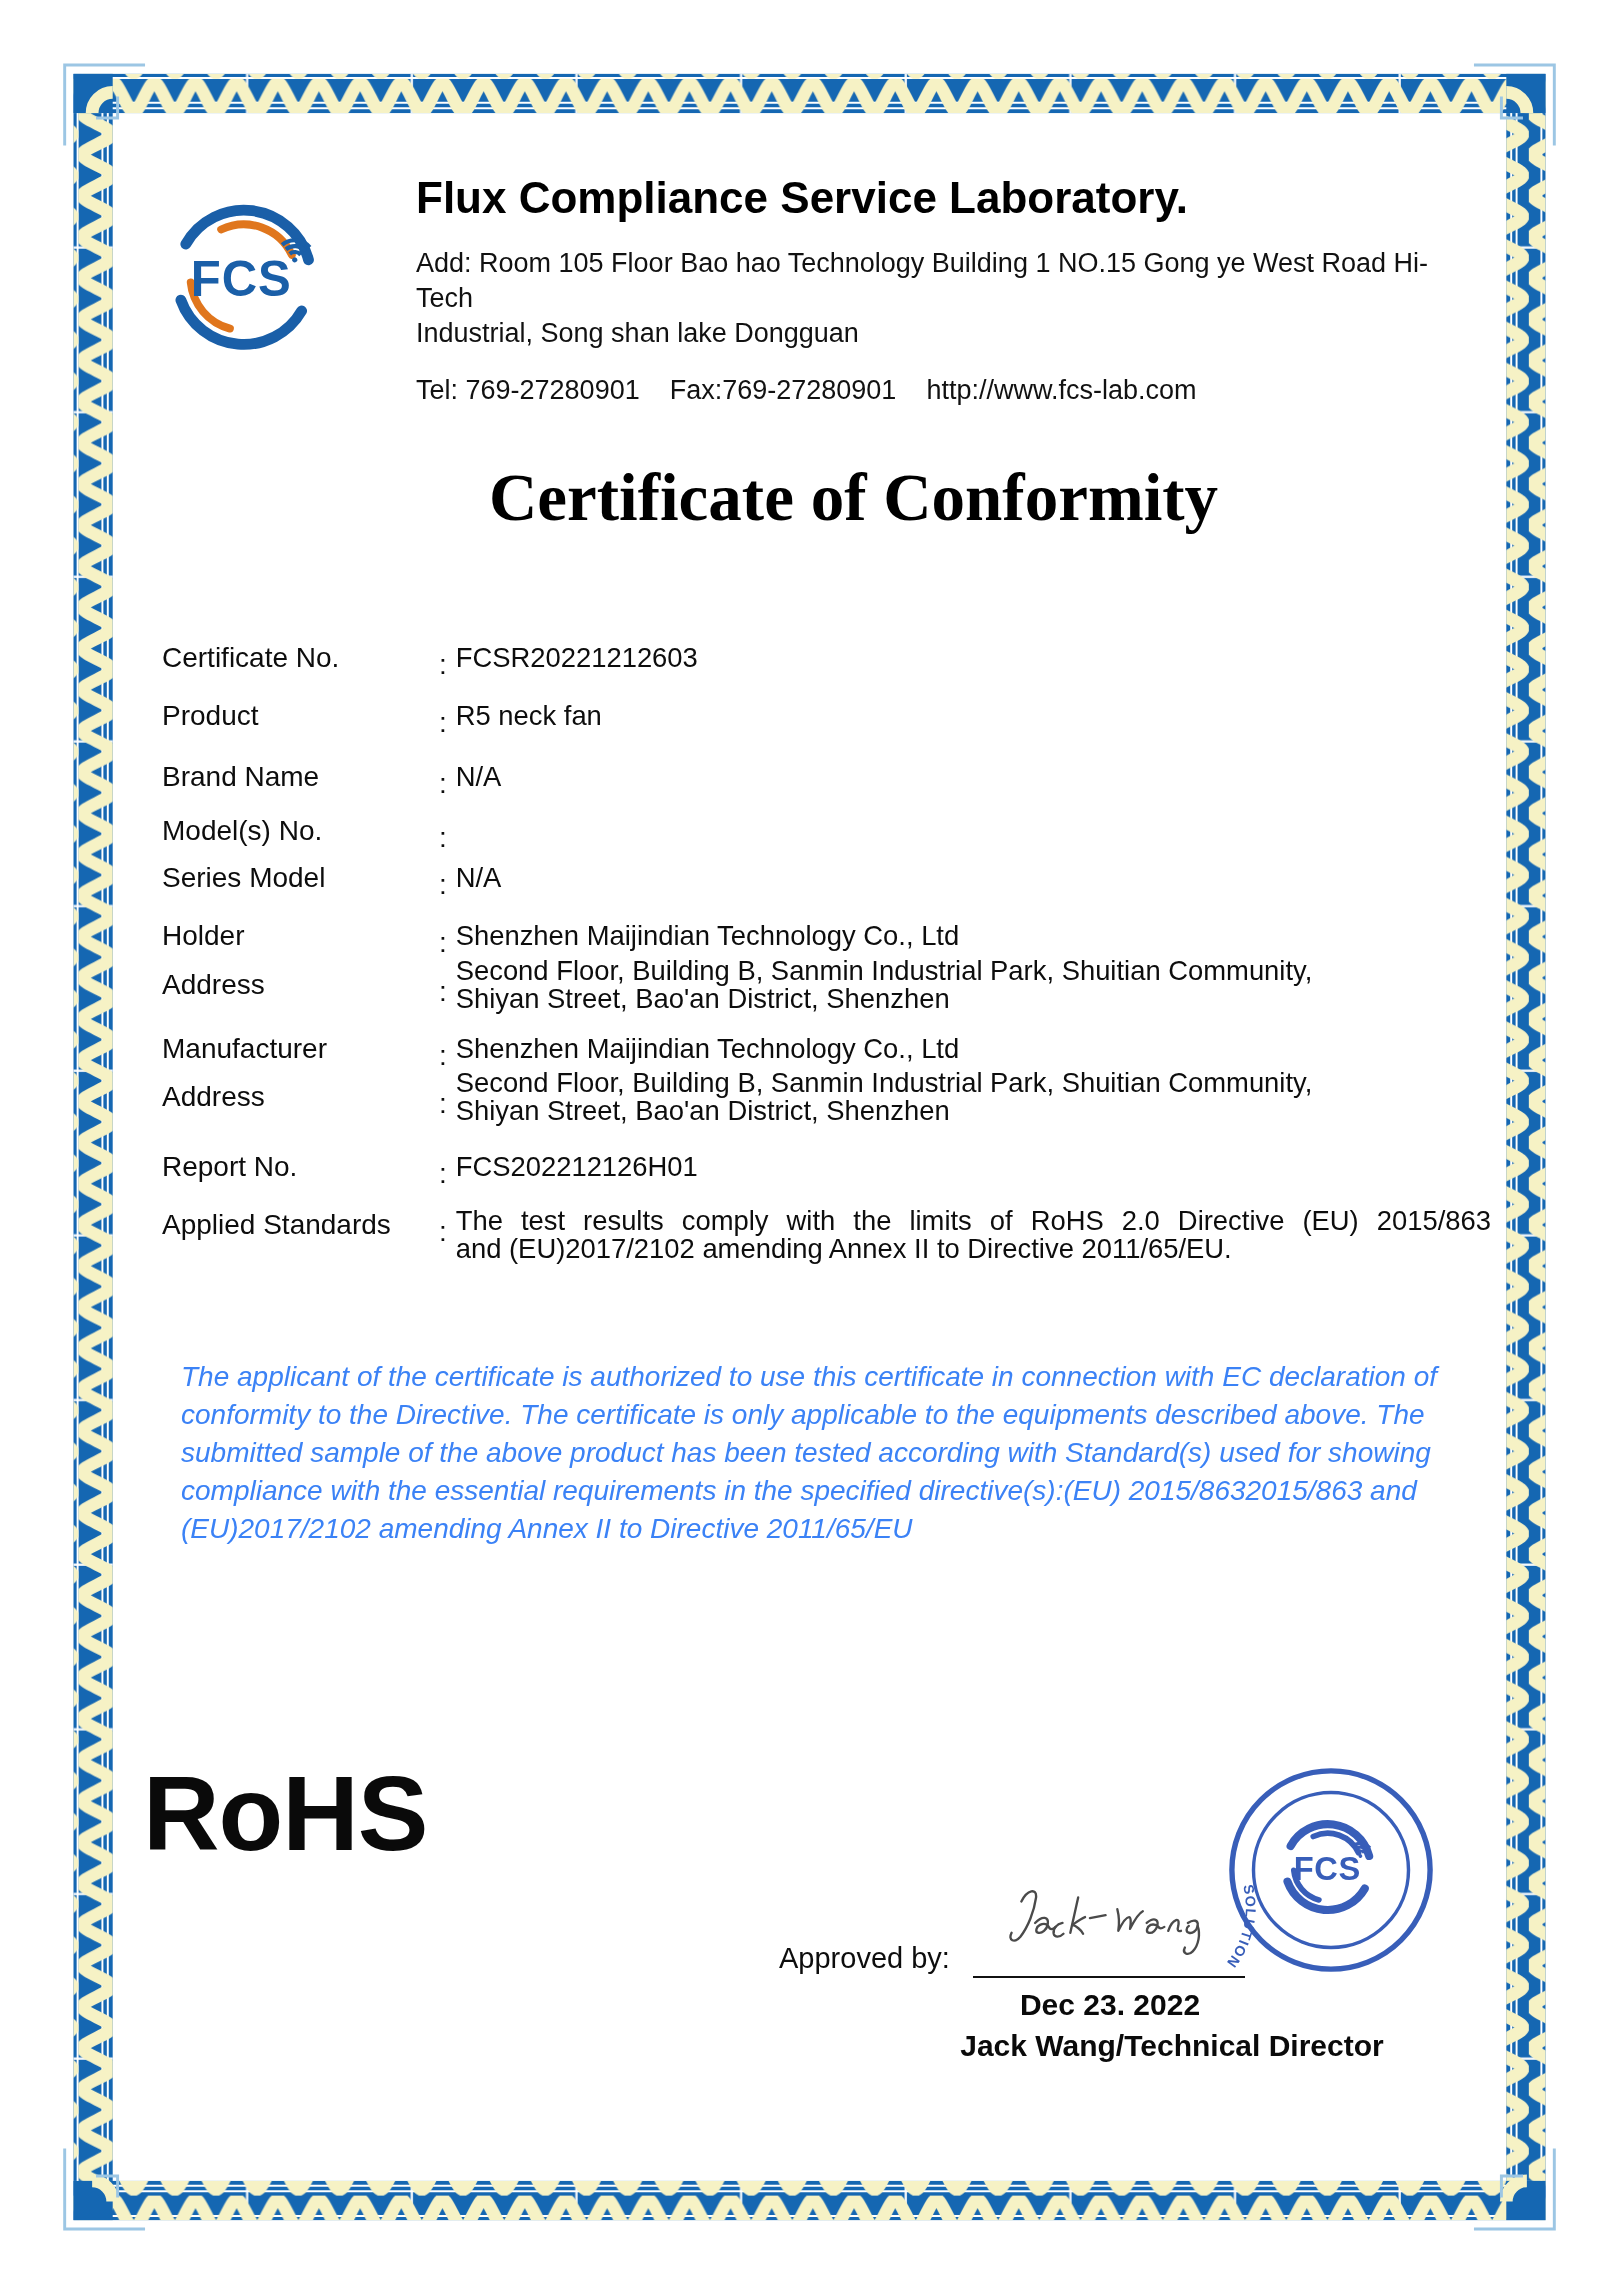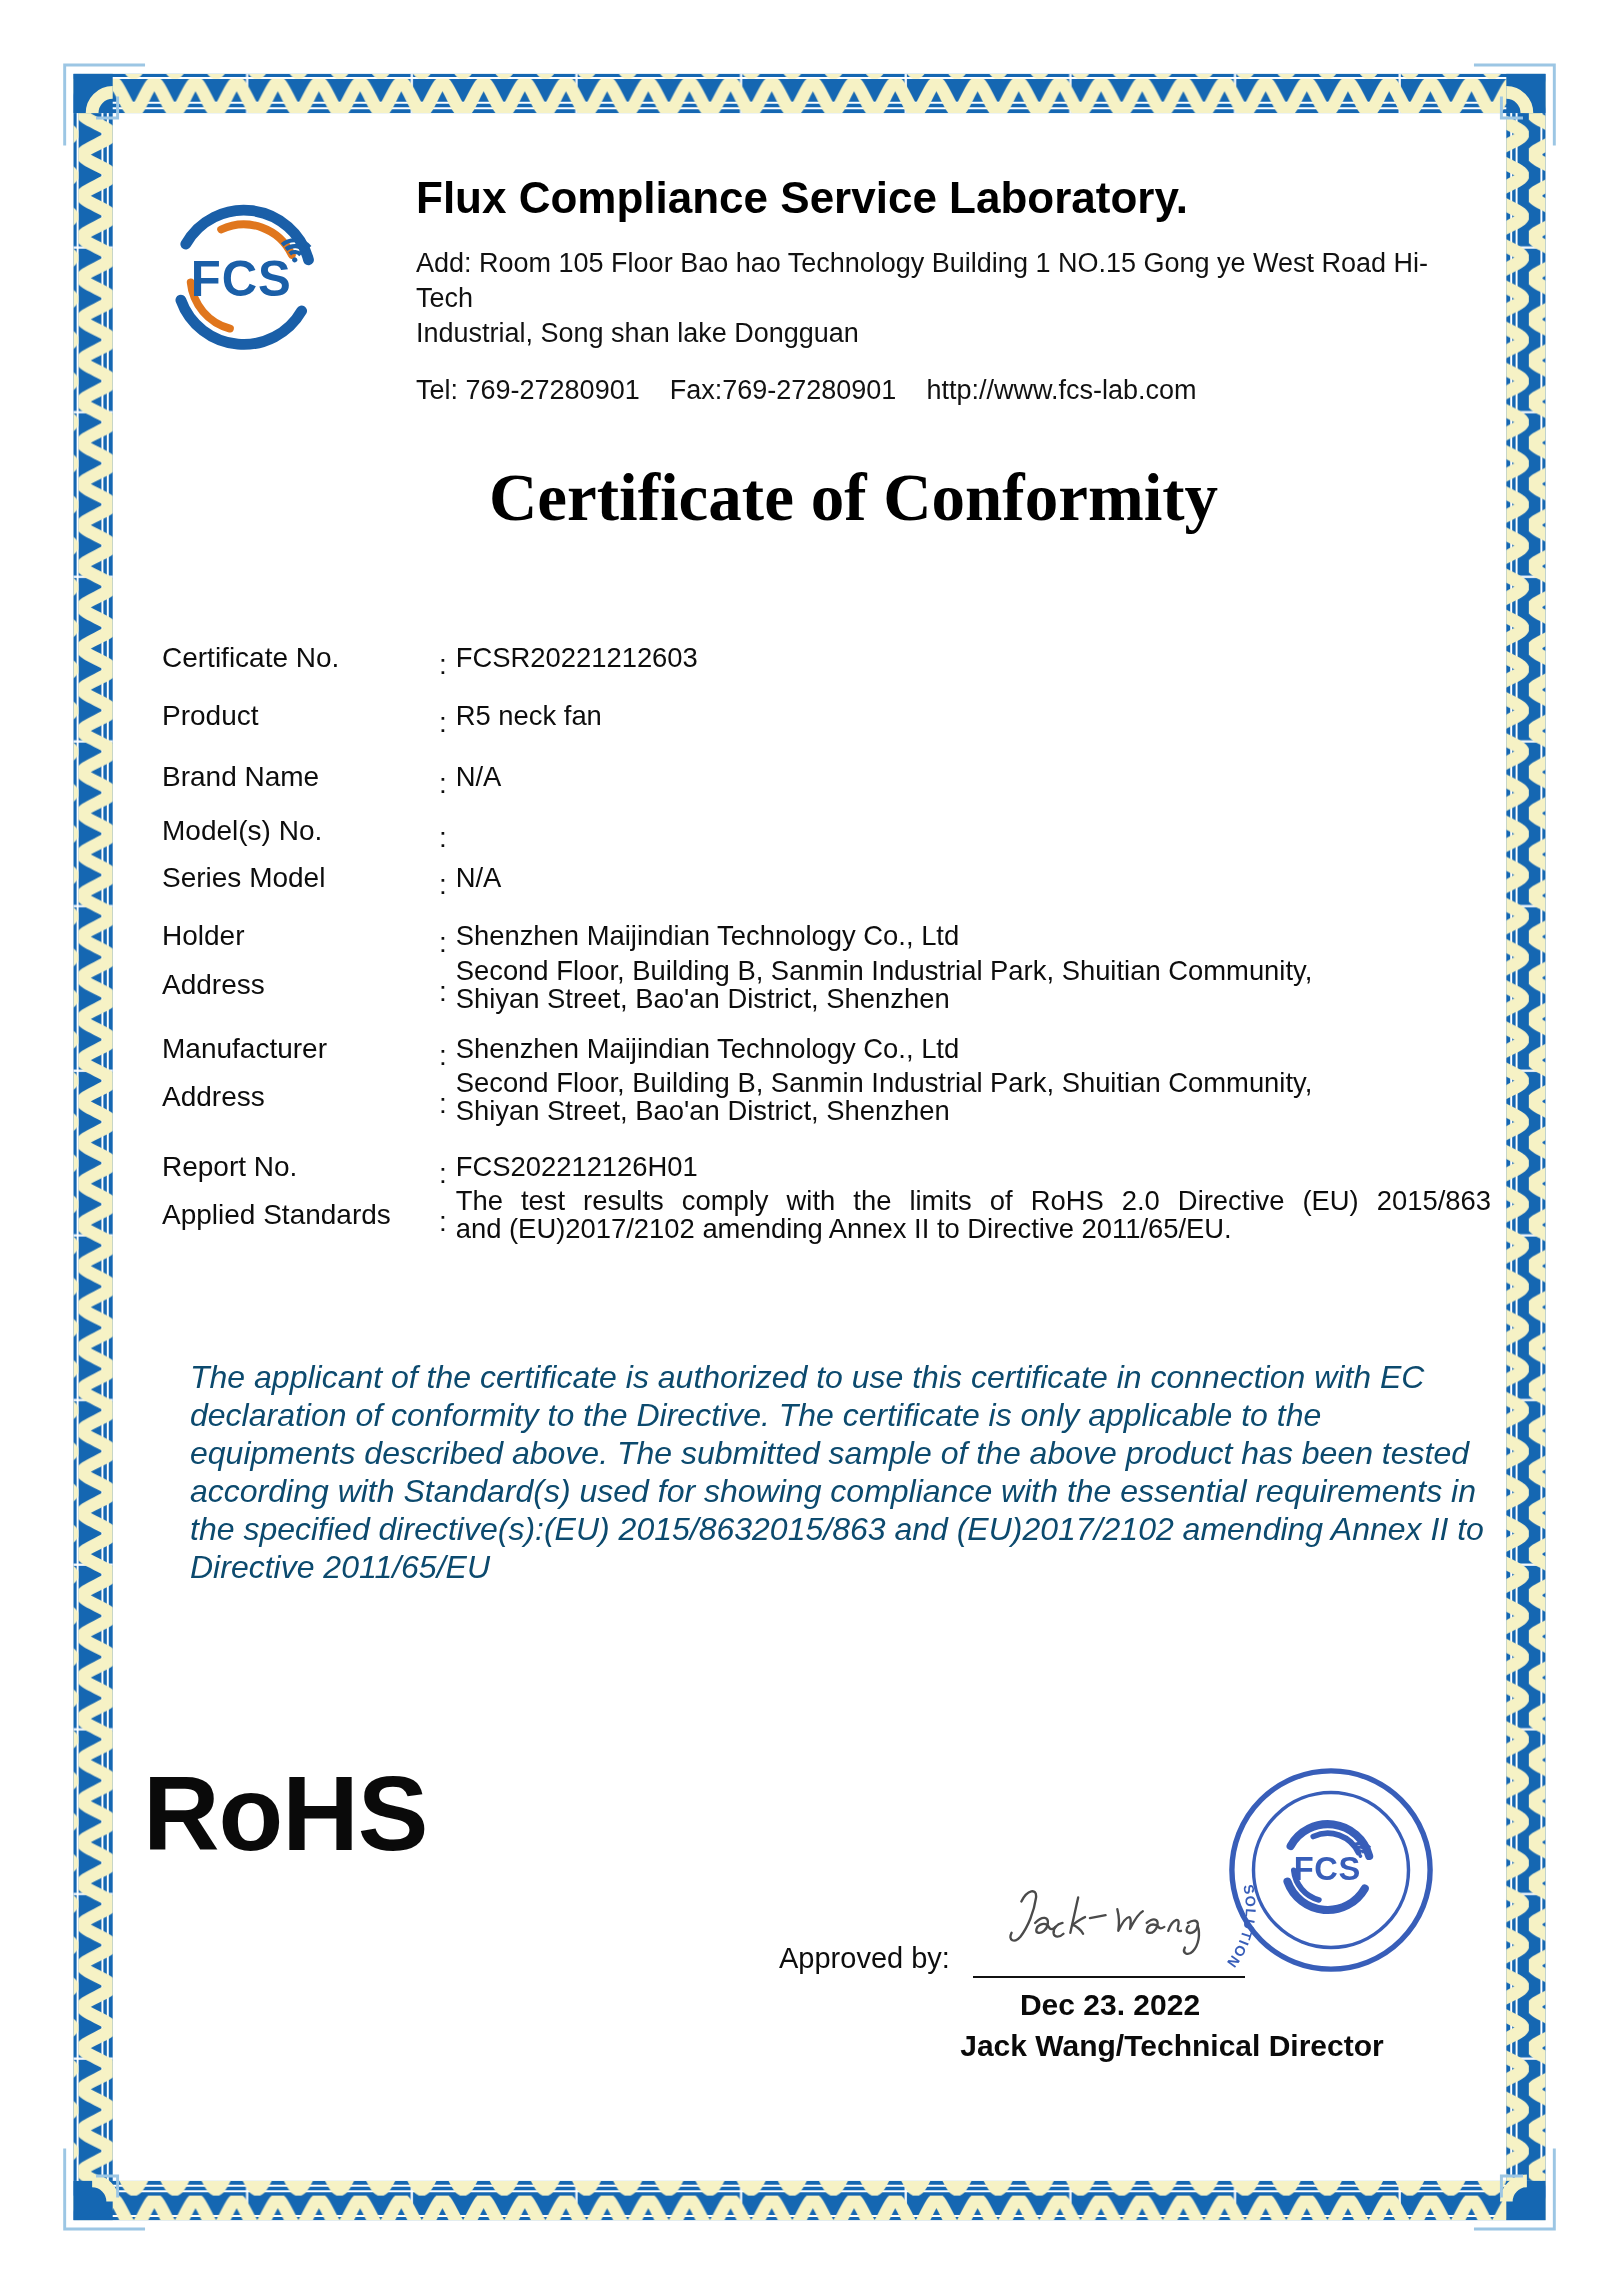--- a/index.html
+++ b/index.html
@@ -18,25 +18,25 @@
     font-family:"Liberation Serif",serif;font-weight:bold;font-size:67px;color:#000;letter-spacing:0;padding-left:44px;}
 
   
   #fields{left:162px;top:637px;width:1329px;height:647px;}
   .frow{position:absolute;left:0;width:1329px;display:flex;align-items:flex-start;}
   .frow.two{align-items:center;}
   .flabel{width:277px;flex:none;font-size:28px;color:#0d0d0d;}
   .fcolon{width:16.7px;flex:none;font-size:28px;transform:translateY(6.9px);color:#0d0d0d;}
   .fvalue{flex:1;font-size:27.4px;color:#0d0d0d;}
   .fvalue .vline{line-height:28px;}
-  .fvalue .vline.just{text-align:justify;text-align-last:justify;}
-
-  
-  #disclaimer{left:181px;top:1358px;width:1296px;font-size:32px;line-height:38px;
-    font-style:italic;color:#0c4a6e;margin-left:9px;}
+  .fvalue .vline.just{text-align:justify;text-align-last:justify;margin-top:20px;}
+
+  
+  #disclaimer{left:181px;top:1358px;width:1296px;font-size:28px;line-height:38px;
+    font-style:italic;color:#3b82f6;}
 
   
   #rohs{left:143px;top:1753px;font-size:106px;font-weight:bold;letter-spacing:-1px;color:#0a0a0a;}
   #approved-label{left:779px;top:1942px;font-size:29px;color:#0d0d0d;}
   #sign-line{left:973px;top:1976px;width:272px;border-top:2.9px solid #111;}
   #signature{left:992px;top:1870px;width:235px;height:102px;}
   #approve-date{left:973px;top:1988px;width:274px;text-align:center;font-size:30px;font-weight:bold;color:#0a0a0a;}
   #approver{left:927px;top:2029px;width:490px;text-align:center;font-size:30px;font-weight:bold;color:#0a0a0a;}
   #stamp{left:1227px;top:1766px;width:208px;height:208px;opacity:0.93;}
 

